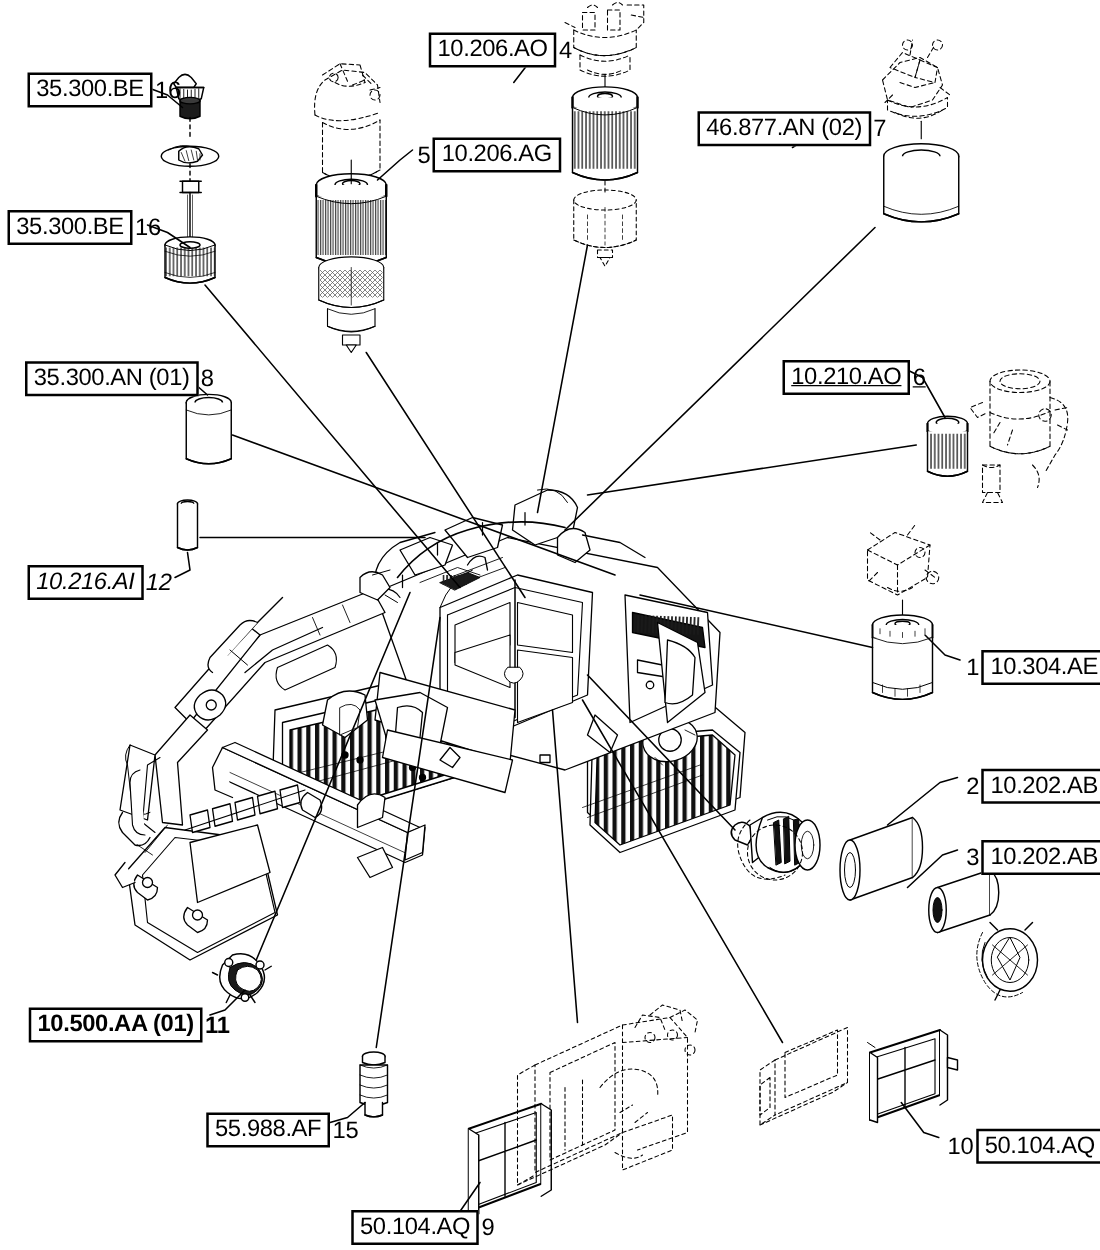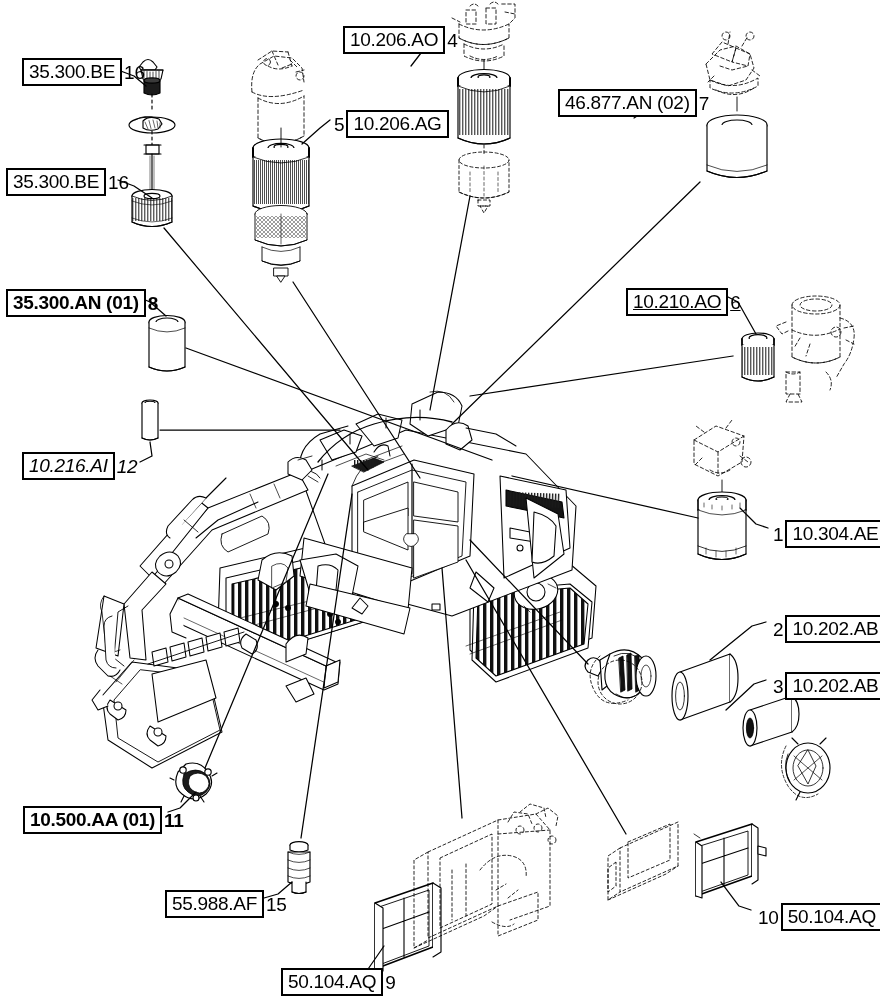--- a/index.html
+++ b/index.html
@@ -598,21 +598,21 @@
   <div class="callout" style="left:333px; top:110px;">
     <span class="item-no">5</span>
     <span class="code-box">10.206.AG</span>
   </div>
 
   <div class="callout" style="left:558px; top:89px;">
     <span class="code-box">46.877.AN (02)</span>
     <span class="item-no">7</span>
   </div>
 
-  <div class="callout" style="left:6px;   top:289px;font-weight:bold;">
+  <div class="callout" style="left:20px;   top:289px;">
     <span class="code-box">35.300.AN (01)</span>
     <span class="item-no">8</span>
   </div>
 
   <div class="callout" style="left:626px; top:288px;text-decoration:underline;">
     <span class="code-box">10.210.AO</span>
     <span class="item-no">6</span>
   </div>
 
   <div class="callout" style="left:22px;  top:452px;font-style:italic;">

